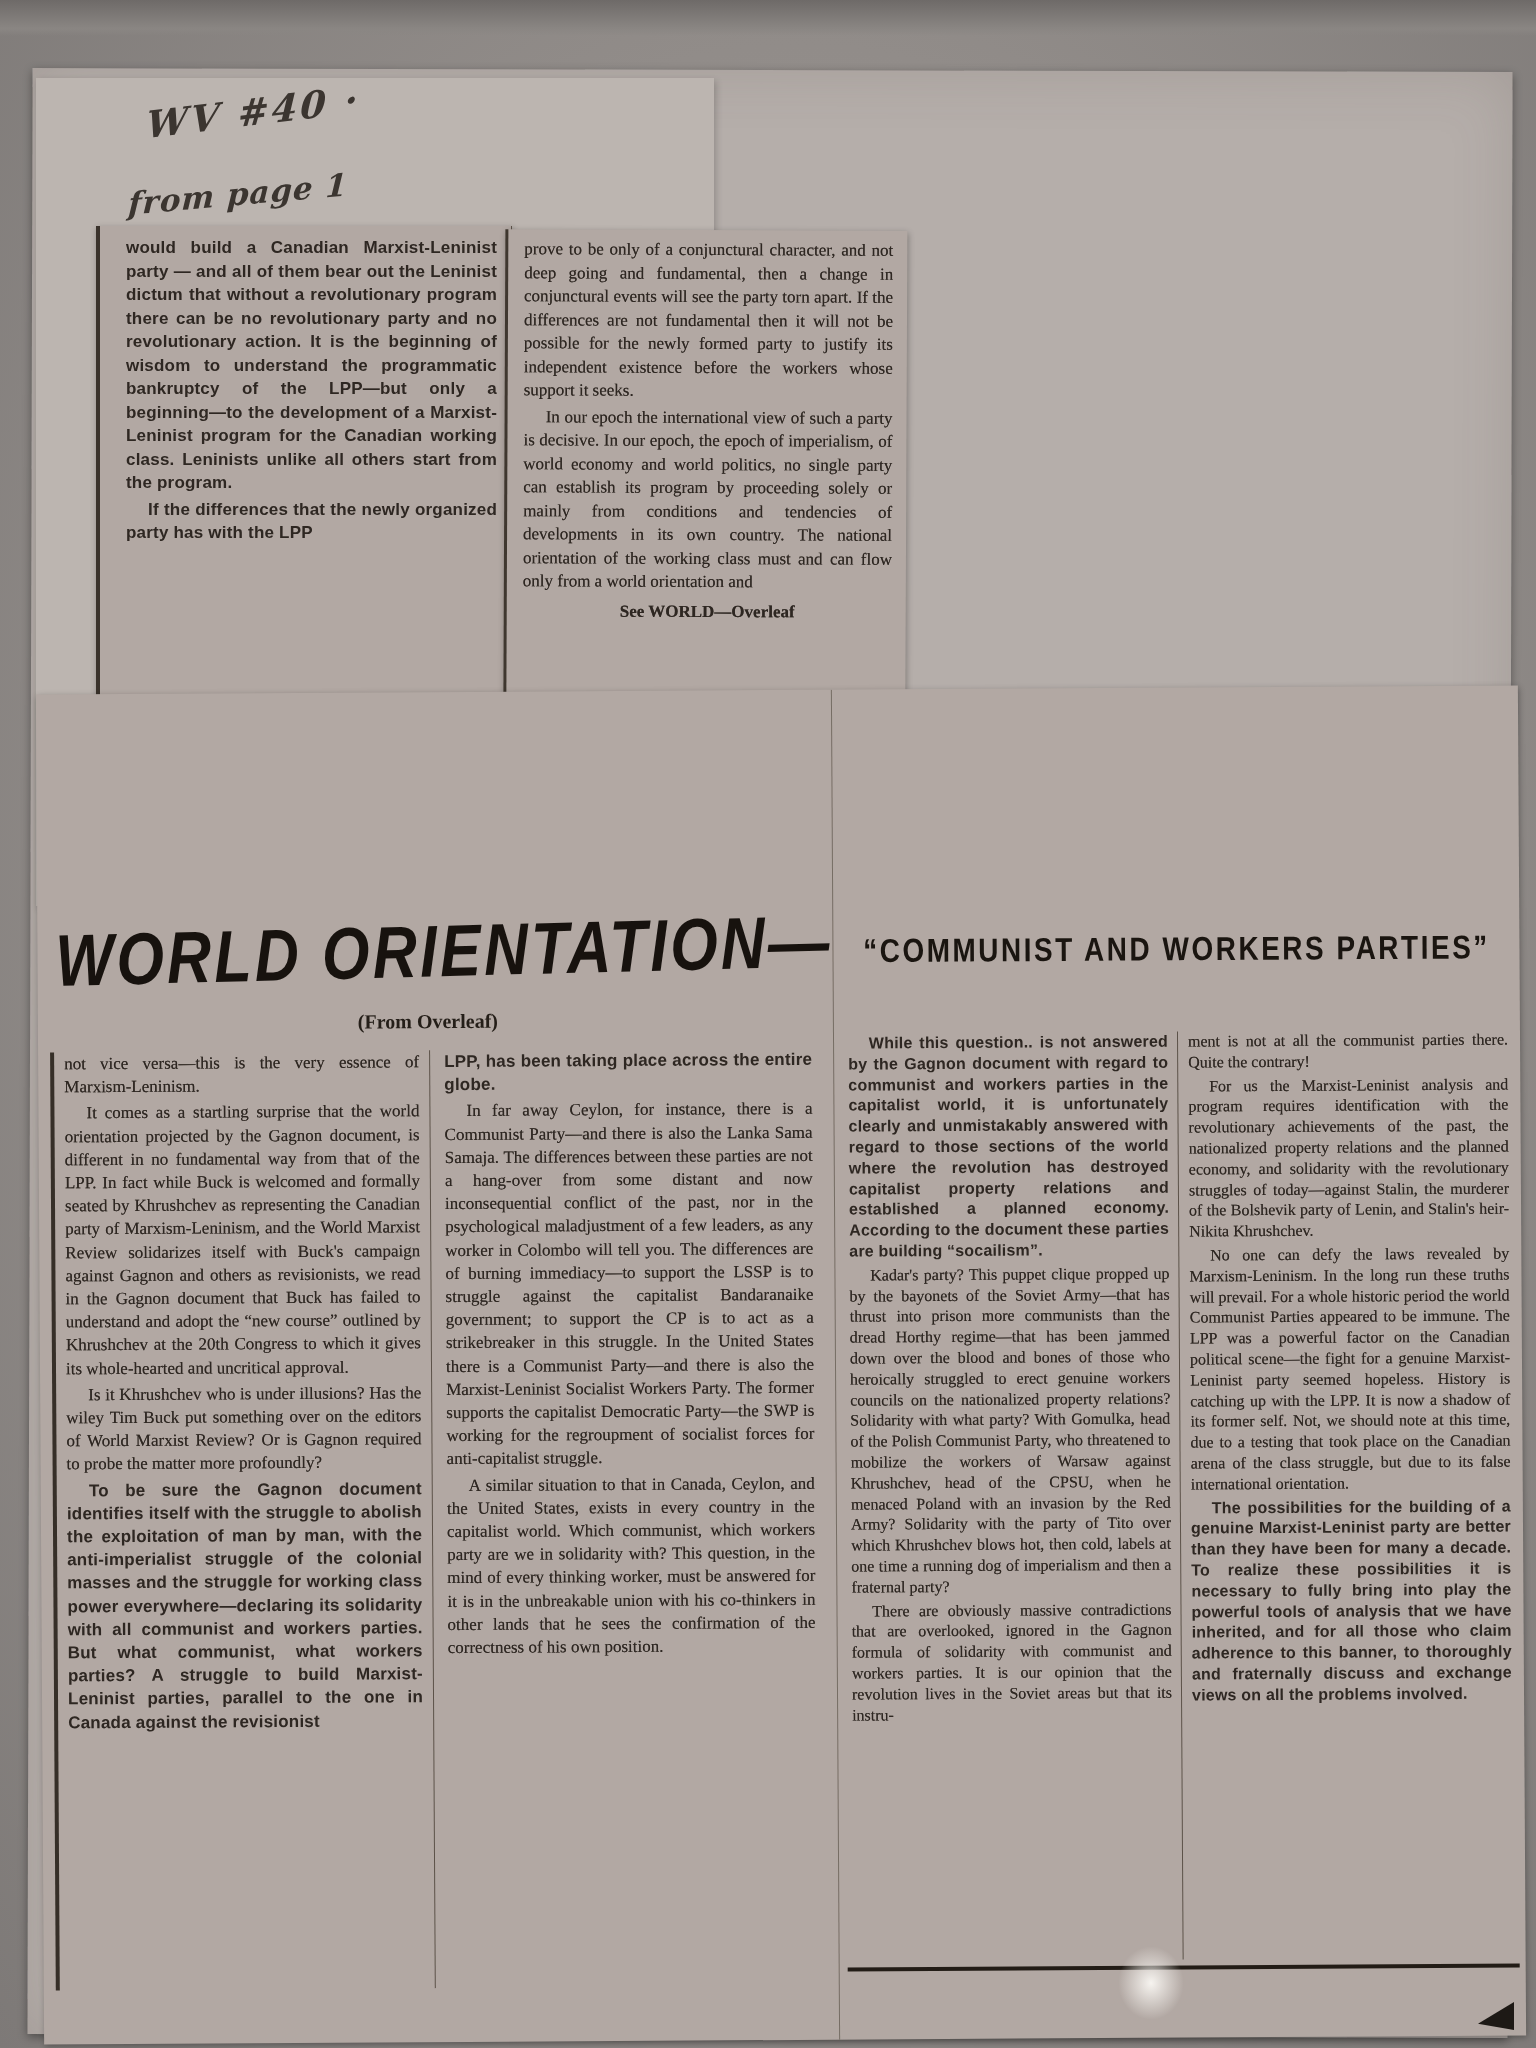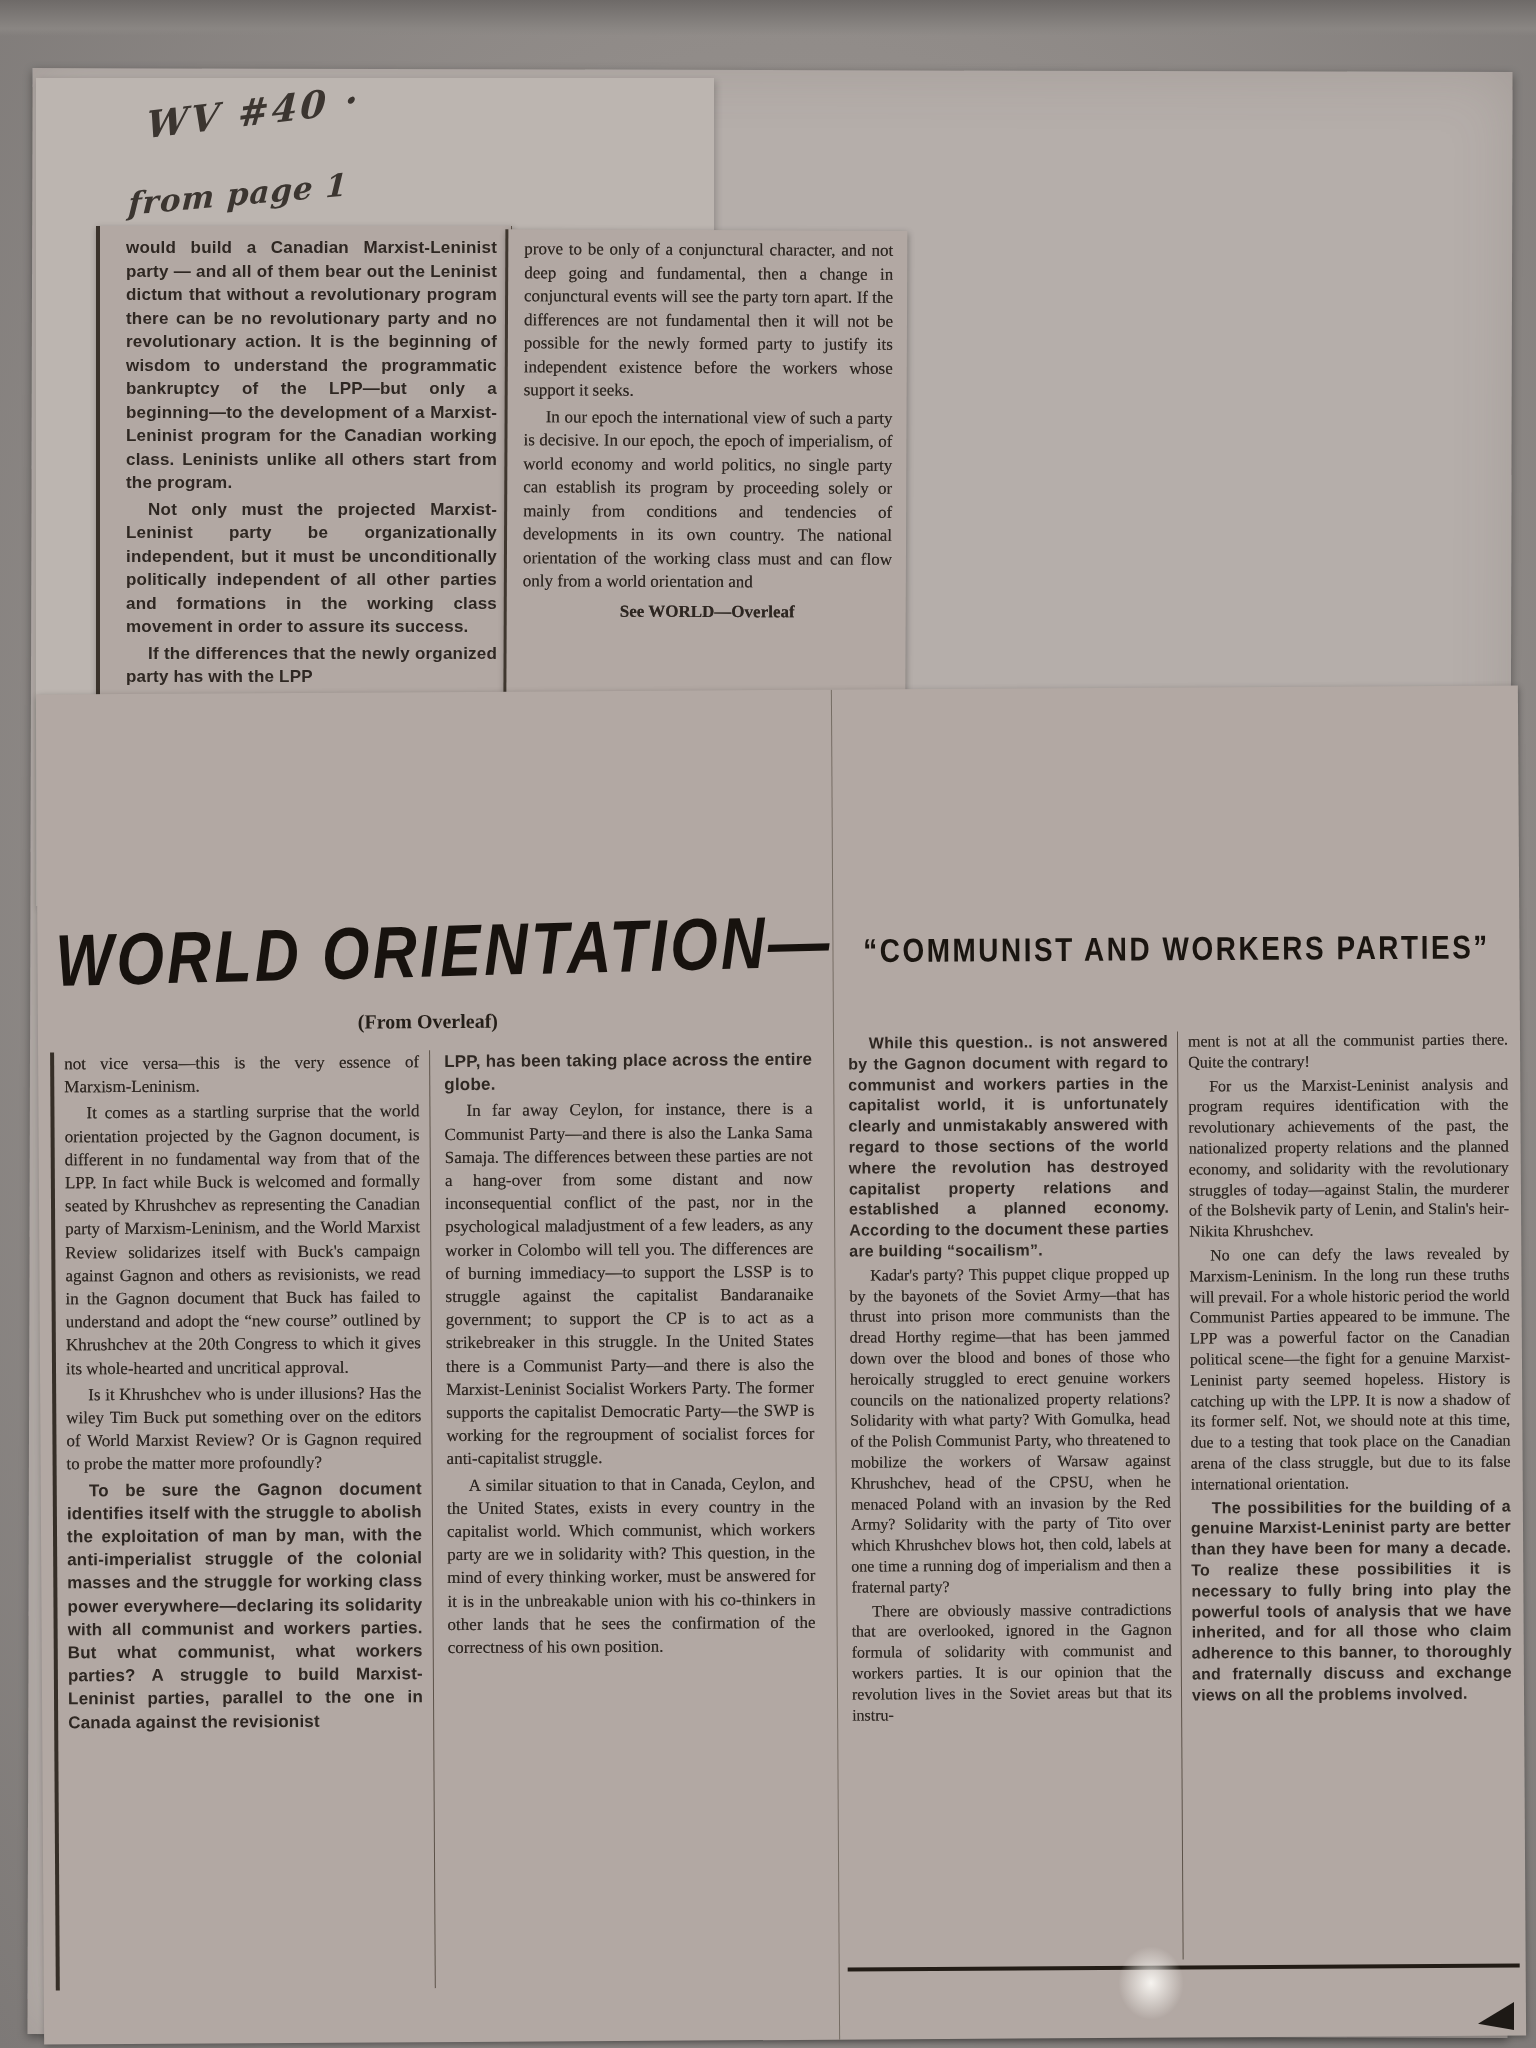--- a/index.html
+++ b/index.html
@@ -85,21 +85,20 @@
 <div class="top-strip"></div>
 
 <div class="backing"></div>
 <div class="top-sheet"></div>
 
 <div class="hand hand-wv">WV #40 ·</div>
 <div class="hand hand-from">from page 1</div>
 
 <div class="clip clip-top-1 newsprint f-sans">
   <p>would build a Canadian Marxist-Leninist party — and all of them bear out the Leninist dictum that without a revolutionary program there can be no revolutionary party and no revolutionary action. It is the beginning of wisdom to understand the programmatic bankruptcy of the LPP—but only a beginning—to the development of a Marxist-Leninist program for the Canadian working class. Leninists unlike all others start from the program.</p>
-  <p class="indent">Not only must the projected Marxist-Leninist party be organizationally independent, but it must be unconditionally politically independent of all other parties and formations in the working class movement in order to assure its success.</p>
   <p class="indent">If the differences that the newly organized party has with the LPP</p>
 </div>
 
 <div class="clip clip-top-2 newsprint f-serif">
   <p>prove to be only of a conjunctural character, and not deep going and fundamental, then a change in conjunctural events will see the party torn apart. If the differences are not fundamental then it will not be possible for the newly formed party to justify its independent existence before the workers whose support it seeks.</p>
   <p class="indent">In our epoch the international view of such a party is decisive. In our epoch, the epoch of imperialism, of world economy and world politics, no single party can establish its program by proceeding solely or mainly from conditions and tendencies of developments in its own country. The national orientation of the working class must and can flow only from a world orientation and</p>
   <p class="see-line">See WORLD—Overleaf</p>
 </div>
 
 <div class="seam-a"></div>

